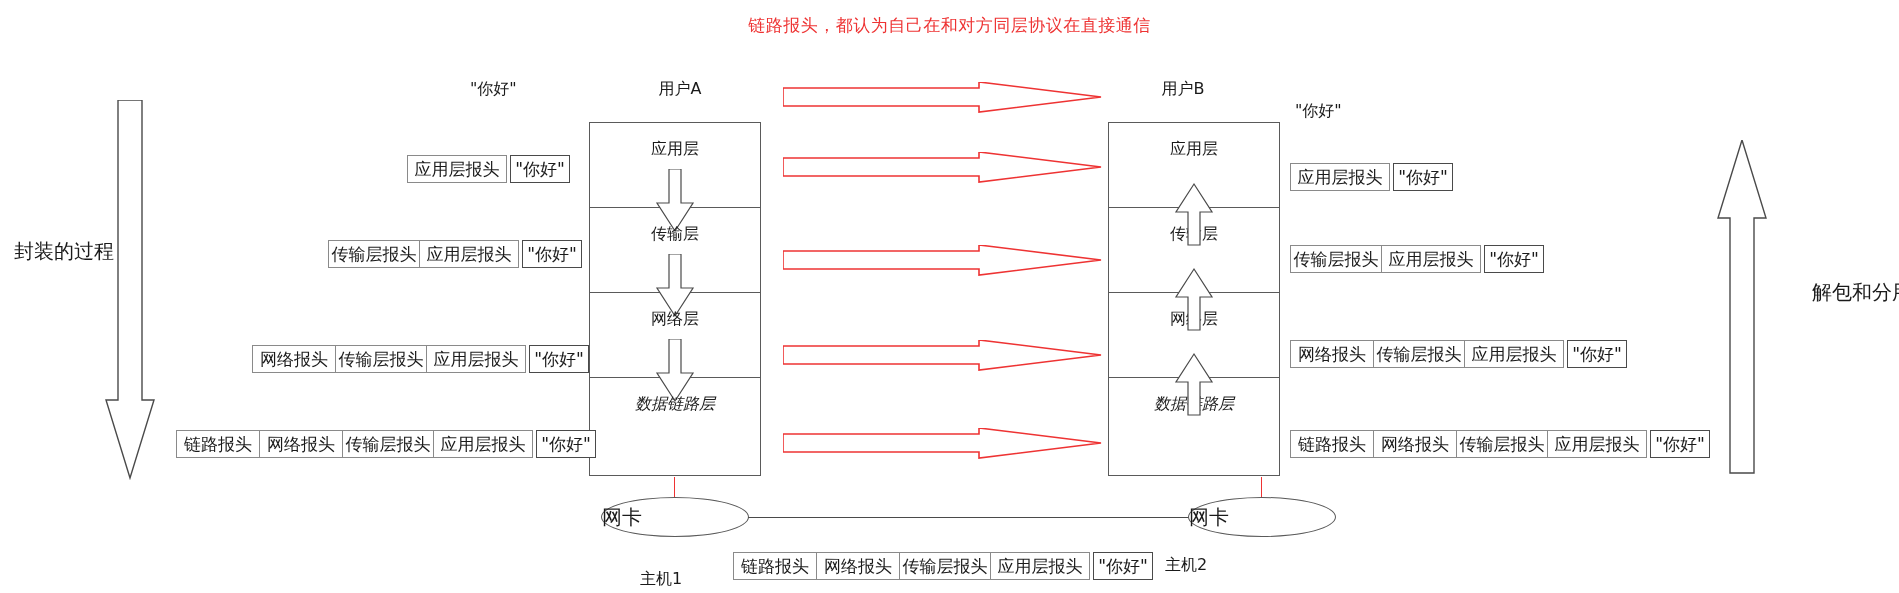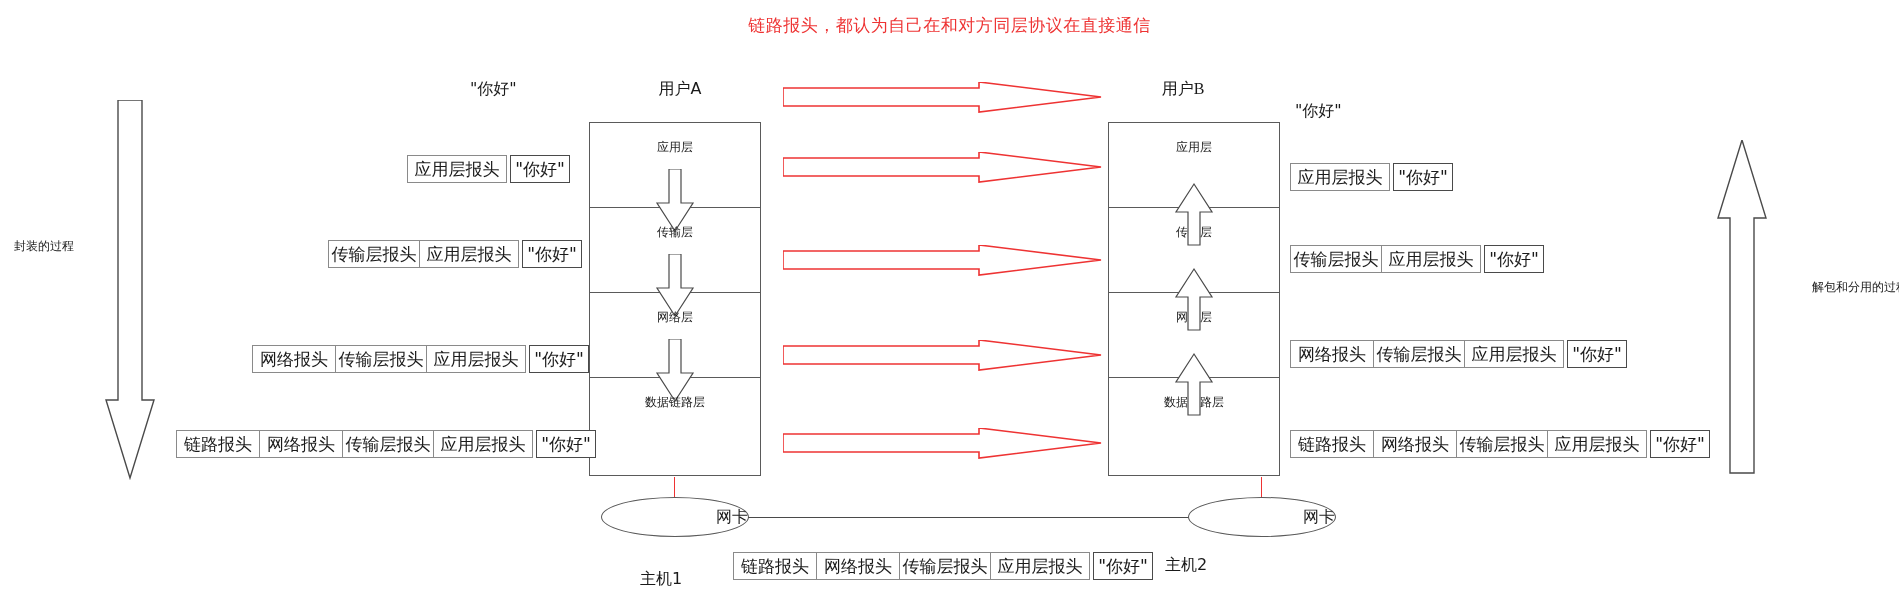--- a/index.html
+++ b/index.html
@@ -23,45 +23,45 @@
     width: 1899px;
     text-align: center;
     font-size: 17px;
     color: #ee3333;
     letter-spacing: 0.5px;
     white-space: nowrap;
   }
 
   
   .side-label {
-    font-size: 12px;
+    font-size: 20px;
     color: #1a1a1a;
     white-space: nowrap;
   }
   #label-encap { left: 14px; top: 238px; }
   #label-decap { left: 1812px; top: 279px; }
 
   
   .host-stack {
     border: 1px solid #5a5a5a;
     box-sizing: border-box;
     background: transparent;
   }
   .layer-cell {
     box-sizing: border-box;
     border-bottom: 1px solid #5a5a5a;
     position: relative;
   }
-  .layer-cell:last-child { border-bottom: none; }
+  .layer-cell:last-child { border-bottom: none; font-style: italic; }
   .layer-name {
     position: absolute;
     left: 0; right: 0;
     top: 16px;
     text-align: center;
-    font-size: 12px;
+    font-size: 16px;
     color: #1a1a1a;
     white-space: nowrap;
   }
 
   
   .caption {
     font-size: 16px;
     color: #1a1a1a;
     white-space: nowrap;
     text-align: center;
@@ -90,22 +90,22 @@
   }
 
   
   .nic {
     border: 1px solid #5a5a5a;
     border-radius: 50%;
     box-sizing: border-box;
     width: 148px;
     height: 40px;
     line-height: 38px;
-    text-align: right;
-    font-size: 16px;
+    text-align: left;
+    font-size: 20px;
     color: #1a1a1a;
     background: #ffffff;
   }
   .wire {
     height: 0;
     border-top: 1px solid #4a4a4a;
   }
 </style>
 </head>
 <body>
@@ -145,21 +145,21 @@
       <polygon points="22,0 34,0 34,34 46,34 28,62 10,34 22,34" fill="#ffffff" stroke="#4a4a4a" stroke-width="1.2"></polygon>
     </svg>
   </div>
   <div class="layer-cell" style="height:99px;">
     <div class="layer-name">数据链路层</div>
   </div>
 </div>
 
 <div class="abs caption" style="left:1295px; top:101px;">"你好"</div>
 
-<div class="abs caption" style="left:1103px; top:79px; width:160px;font-family:Liberation Serif, serif;">用户B</div>
+<div class="abs caption" style="left:1103px; top:79px; width:160px;">用户B</div>
 
 <div class="abs host-stack" style="left:1108px; top:122px; width:172px; height:354px;">
   <div class="layer-cell" style="height:85px;">
     <div class="layer-name">应用层</div>
   </div>
   <div class="layer-cell" style="height:85px;">
     <div class="layer-name">传输层</div>
   </div>
   <div class="layer-cell" style="height:85px;">
     <div class="layer-name">网络层</div>

